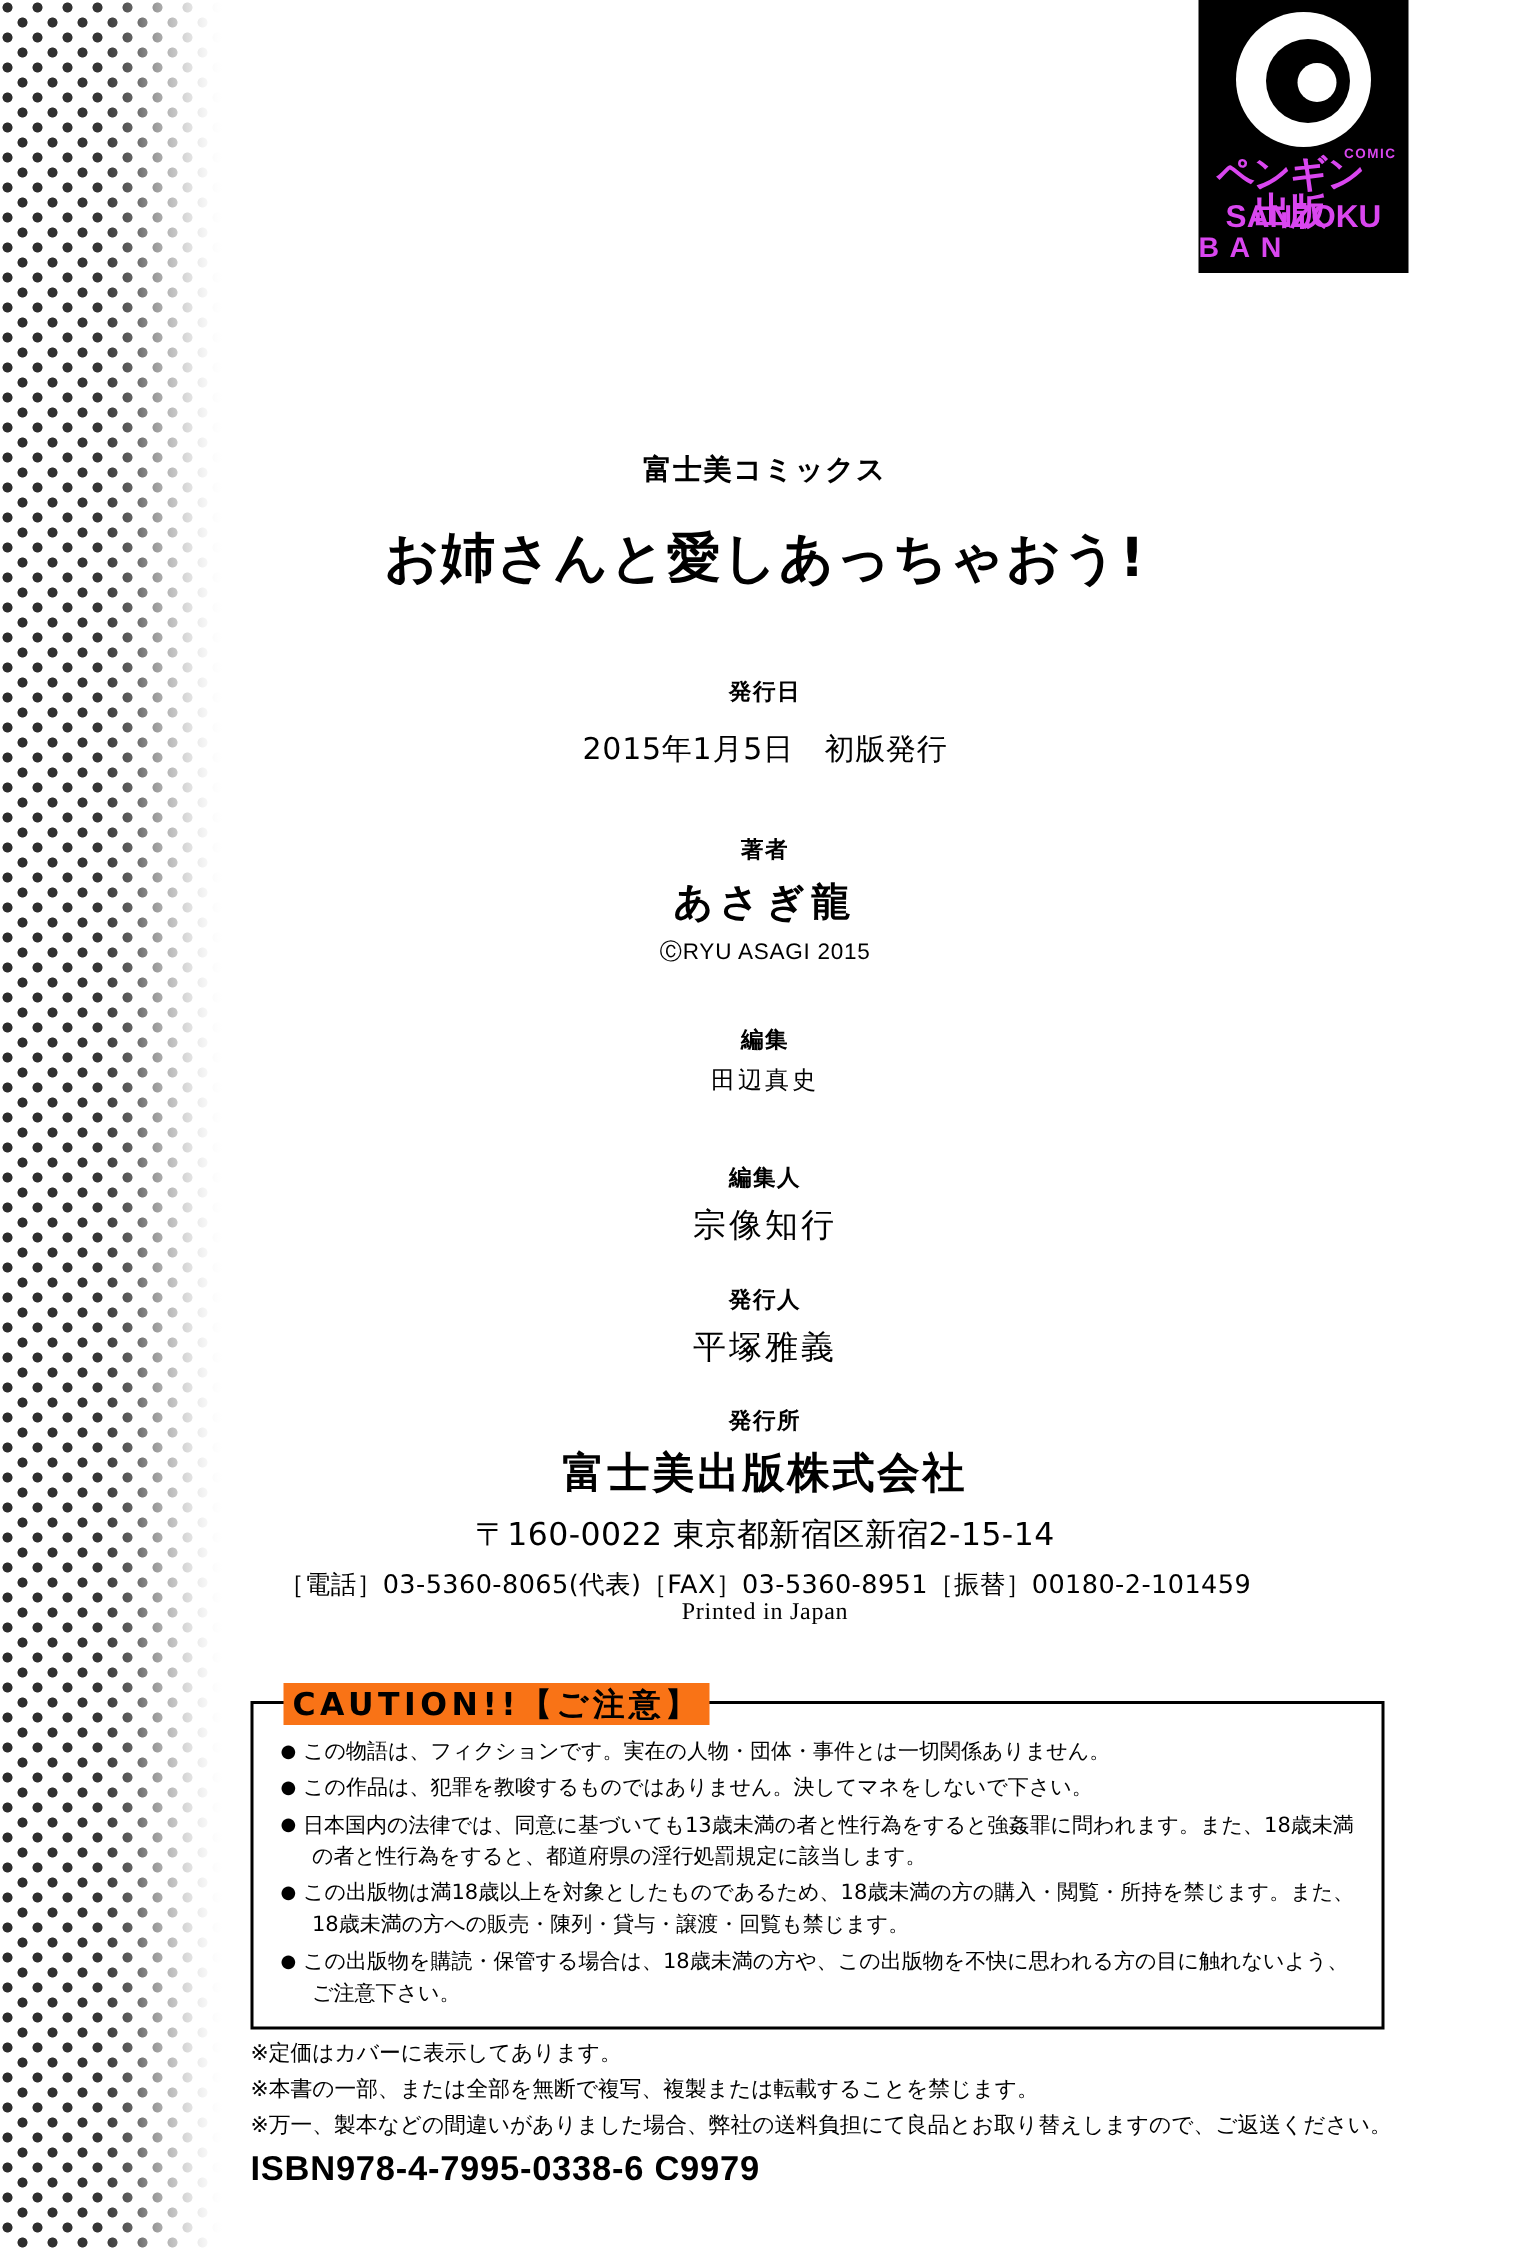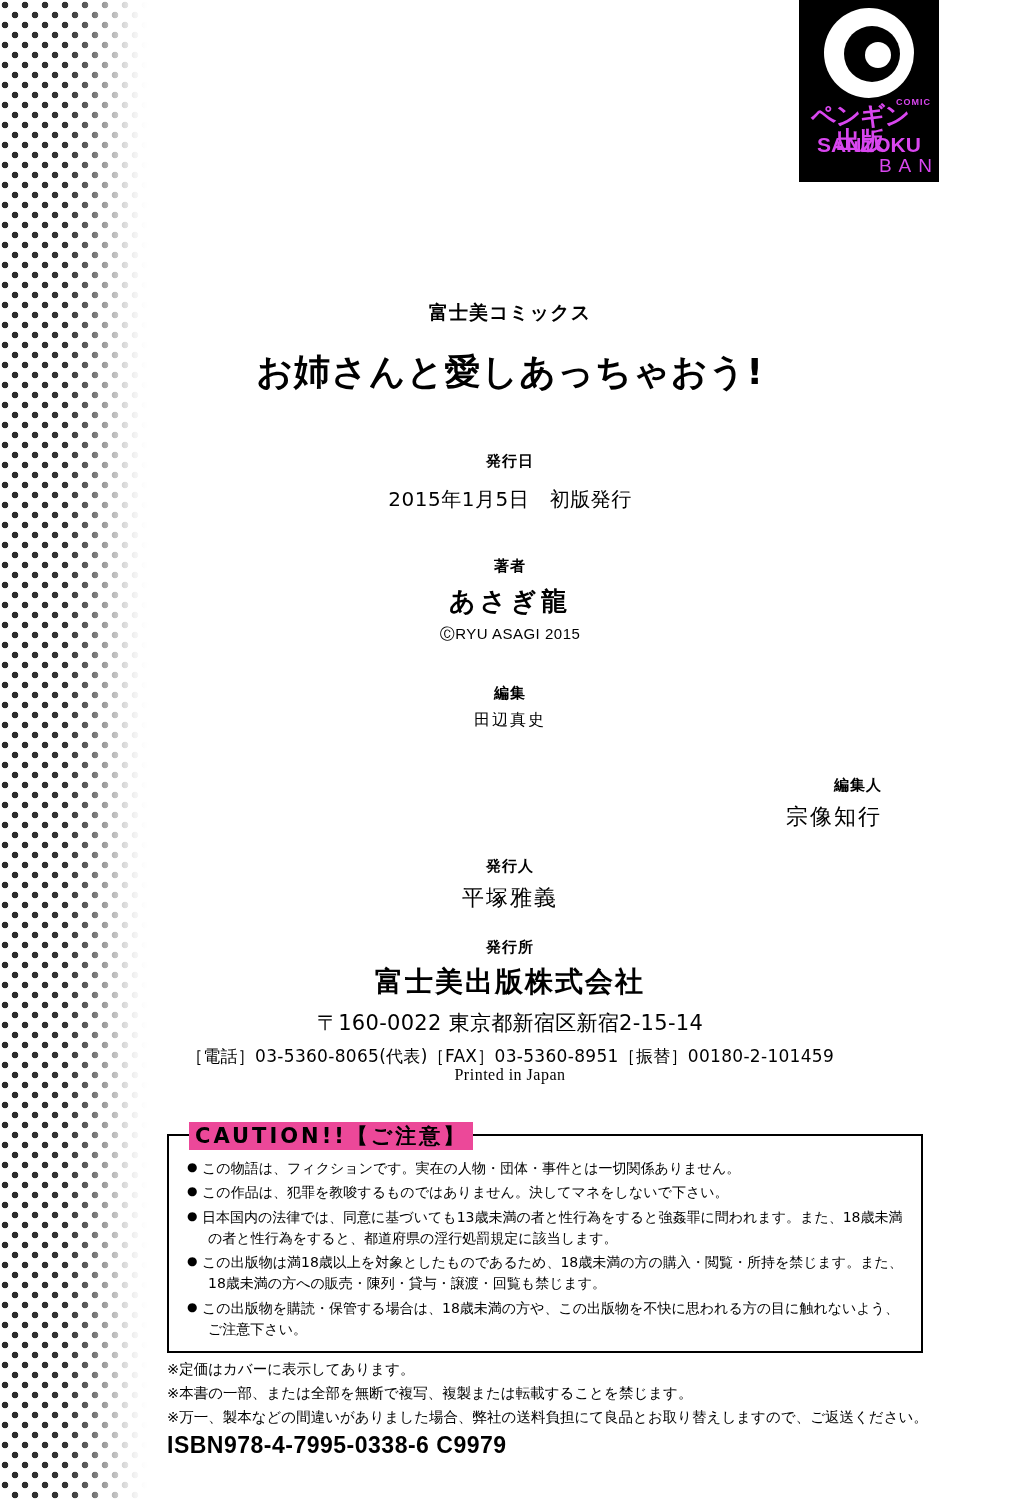--- a/index.html
+++ b/index.html
@@ -107,23 +107,23 @@
     font-size: 21px;
     font-weight: bold;
     letter-spacing: 0px;
     line-height: 1;
   }
   #logo-ban {
     position: absolute;
     left: 0;
     top: 156px;
     width: 140px;
-    text-align: right;
+    text-align: left;
     font-size: 19px;
-    font-weight: normal;
+    font-weight: bold;
     letter-spacing: 7px;
     line-height: 1;
   }
 
   
   #colophon {
     position: absolute;
     left: 150px;
     top: 0;
     width: 872px;
@@ -165,21 +165,21 @@
   #pub-date-block { position: absolute; left: 0; top: 452px; width: 720px; }
   #pub-date-block .field-value { margin-top: 15px; font-size: 20px; letter-spacing: 0.5px; }
 
   #author-block { position: absolute; left: 0; top: 557px; width: 720px; text-align: center; }
   #author-name { margin-top: 8px; font-size: 26px; font-weight: bold; letter-spacing: 4px; }
   #author-copyright { margin-top: 6px; font-size: 15px; letter-spacing: 0.5px; }
 
   #editor-block { position: absolute; left: 0; top: 684px; width: 720px; }
   #editor-block .name { margin-top: 7px; font-size: 16px; letter-spacing: 2px; }
 
-  #editor-chief-block { position: absolute; left: 12px; top: 776px; width: 720px; text-align: right; }
+  #editor-chief-block { position: absolute; left: 0; top: 776px; width: 720px; }
   #editor-chief-block .name { margin-top: 7px; font-size: 22px; letter-spacing: 2px; }
 
   #publisher-person-block { position: absolute; left: 0; top: 857px; width: 720px; }
   #publisher-person-block .name { margin-top: 7px; font-size: 22px; letter-spacing: 2px; }
 
   #publisher-block { position: absolute; left: 0; top: 938px; width: 720px; }
   #publisher-name { margin-top: 6px; font-size: 28px; font-weight: bold; letter-spacing: 2px; }
   #publisher-address { margin-top: 8px; font-size: 21px; letter-spacing: 0.3px; }
   #publisher-contact { margin-top: 8px; font-size: 17px; letter-spacing: 0.3px; }
 
@@ -199,21 +199,21 @@
     left: 17px;
     top: 1134px;
     width: 752px;
     height: 215px;
     border: 2px solid #000000;
   }
   #caution-title {
     position: absolute;
     left: 20px;
     top: -14px;
-    background: #ec4899;
+    background: #f97316;
     padding: 0 6px;
     font-size: 21px;
     font-weight: bold;
     letter-spacing: 3px;
     white-space: nowrap;
   }
   #caution-list {
     position: absolute;
     left: 18px;
     top: 22px;

